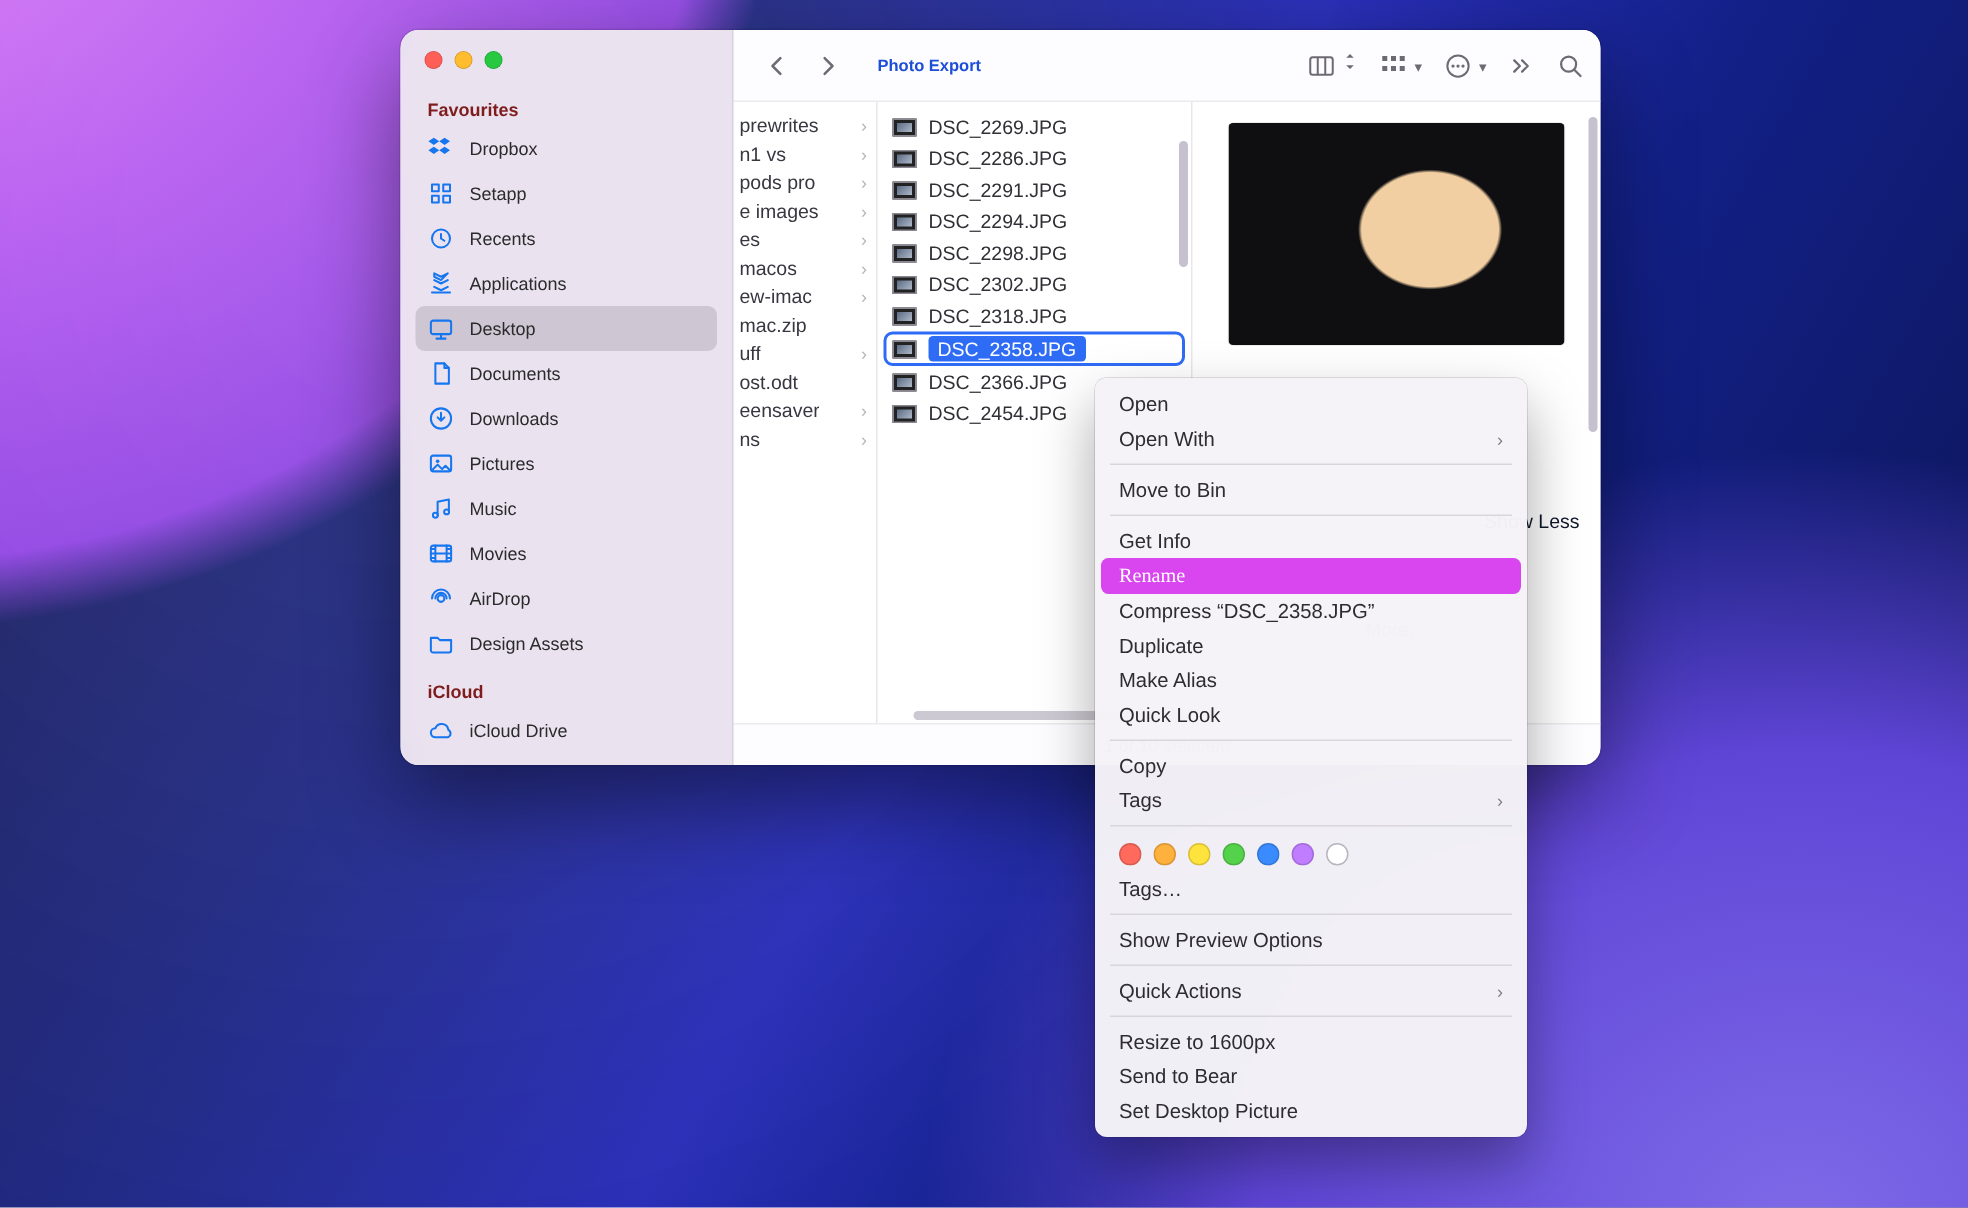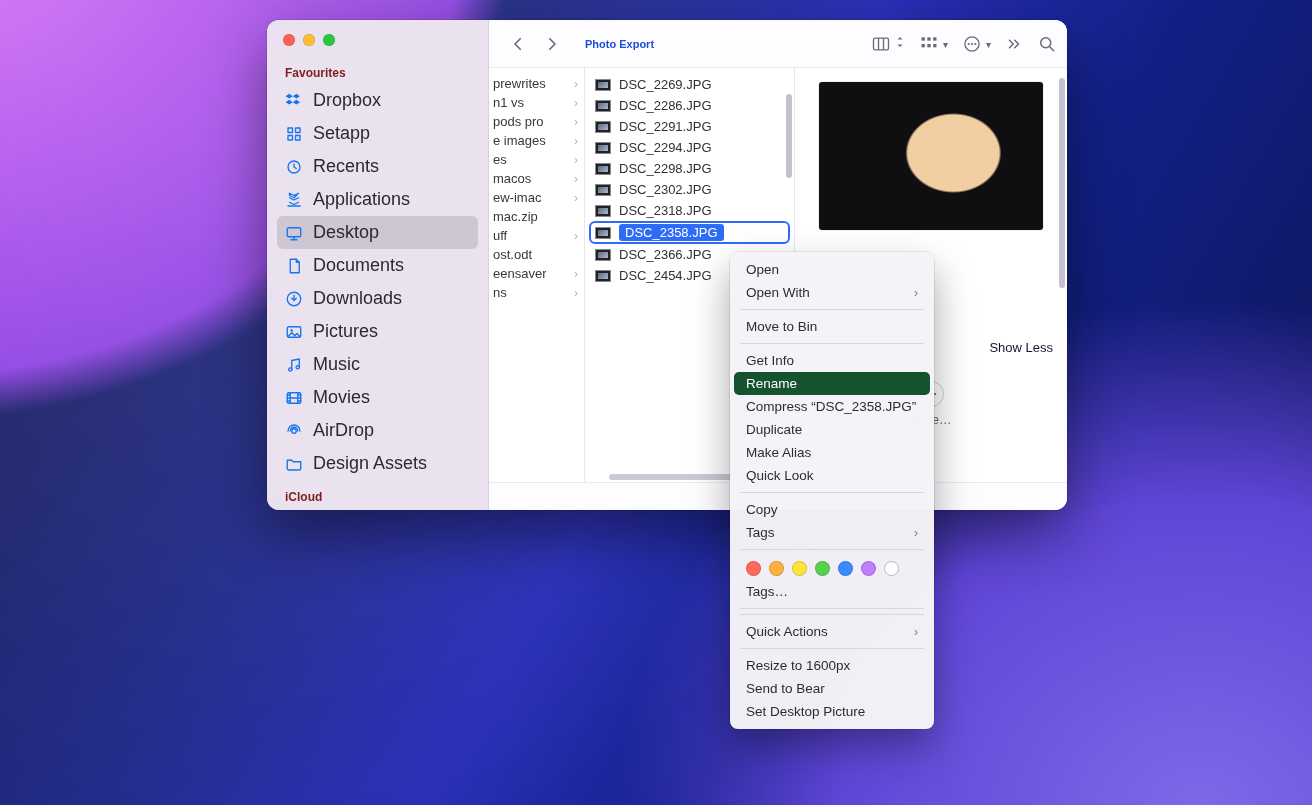--- a/index.html
+++ b/index.html
@@ -39,21 +39,21 @@
   .traffic { display:flex; gap:8px; padding: 6px 4px 10px 6px; }
   .dot { width:12px; height:12px; border-radius:50%; box-shadow: inset 0 0 0 .5px rgba(0,0,0,.2); }
   .dot.red{background:#ff5f57} .dot.yellow{background:#febc2e} .dot.green{background:#28c840}
 
   .sb-section { margin-top: 4px; }
   .sb-title { font-size: 12px; color:#7f1d1d; font-weight:600; padding: 6px 8px 4px; }
   .sb-item { display:flex; align-items:center; gap:10px; padding: 6px 8px; border-radius:6px; color:#2b2b2b; }
   .sb-item.active { background: rgba(0,0,0,.12); }
   .sb-icon { width:18px; height:18px; display:inline-flex; align-items:center; justify-content:center; color:#1576ef; }
   .sb-icon svg { width:18px; height:18px; }
-  .sb-item span.label { font-size: 18px; }
+  .sb-item span.label { font-size: 12px; }
 
   .toolbar { grid-column: 2; grid-row: 1; display:flex; align-items:center; gap:8px; padding: 0 10px 0 14px; border-bottom: 1px solid #eceaee; background:#fdfcfe; }
   .nav-arrows { display:flex; gap:4px; margin-right: 10px; }
   .tb-btn { width:30px; height:28px; border-radius:6px; display:flex; align-items:center; justify-content:center; color:#6e6a73; }
   .tb-title { font-weight:600; font-size: 11px; color:#1d4ed8; margin-right:auto; }
   .tb-right { display:flex; align-items:center; gap:14px; color:#6e6a73; }
   .tb-ico { display:flex; align-items:center; gap:4px; }
   .dd-caret{ font-size:10px; transform: translateY(1px); }
 
   .content { grid-column: 2; grid-row: 2; position:relative; display:grid; grid-template-columns: 96px 210px 1fr; background:#fff; }
@@ -84,28 +84,28 @@
   .more-btn { margin-top: 26px; display:flex; flex-direction:column; align-items:center; gap:6px; color:#6a666f; font-size:12.5px; }
   .circle { width:26px; height:26px; border-radius:50%; border:1px solid #cfccd3; display:flex; align-items:center; justify-content:center; color:#6a666f; }
 
   .status { grid-column: 2; grid-row: 3; border-top:1px solid #eceaee; display:flex; align-items:center; justify-content:center; font-size:12px; color:#6a666f; background:#fdfcfe; }
 
   .scrollbar-col { position:absolute; right:0; width:10px; top:26px; bottom:4px; }
   .scroll-thumb { position:absolute; left:2px; right:2px; background:#c6c1ce; border-radius:3px; }
 
   
   .context-menu {
-    position:absolute; left:730px; top:252px; width:204px;
+    position:absolute; left:730px; top:252px; width:288px;
     background: rgba(245,243,247,.98);
     border-radius:8px;
     box-shadow: 0 18px 38px rgba(0,0,0,.35), 0 0 0 .5px rgba(0,0,0,.15);
     padding: 6px 4px; font-size:13.5px; color:#2e2b33;
   }
   .cm-item { display:flex; align-items:center; justify-content:space-between; padding: 4px 12px; border-radius:5px; }
-  .cm-item.highlight { background:#14532d; color:#fff; }
+  .cm-item.highlight { background:#d946ef; color:#fff;font-family:Liberation Serif, serif; }
   .cm-sep { height:1px; background:#d9d5de; margin: 5px 6px; }
   .cm-arrow { color:#7e7a85; font-size:12px; }
   .tags-row { display:flex; gap:8px; padding: 6px 12px 4px; }
   .tag { width:15px; height:15px; border-radius:50%; border:1px solid rgba(0,0,0,.15); }
   .tag.empty { background:#fff; border-color:#b9b5bf; }
 
   
   .content .v-scroll { position:absolute; right:0; top:10px; bottom:10px; width:10px; }
   .content .v-scroll .scroll-thumb { top:0; height:210px; }
   .content .h-scroll { position:absolute; left:100px; right:260px; bottom:2px; height:6px; }
@@ -489,20 +489,23 @@
       <span class="tag" style="background: rgb(255, 227, 61);"></span>
       <span class="tag" style="background: rgb(85, 210, 76);"></span>
       <span class="tag" style="background: rgb(58, 139, 255);"></span>
       <span class="tag" style="background: rgb(192, 125, 255);"></span>
       <span class="tag empty"></span>
     </div>
     <div class="cm-item">
       <span>Tags…</span>
     </div>
     <div class="cm-sep"></div>
+    <div class="cm-item">
+      <span>Show Preview Options</span>
+    </div>
     <div class="cm-sep"></div>
     <div class="cm-item">
       <span>Quick Actions</span>
       <span class="cm-arrow">›</span>
     </div>
     <div class="cm-sep"></div>
     <div class="cm-item">
       <span>Resize to 1600px</span>
     </div>
     <div class="cm-item">

